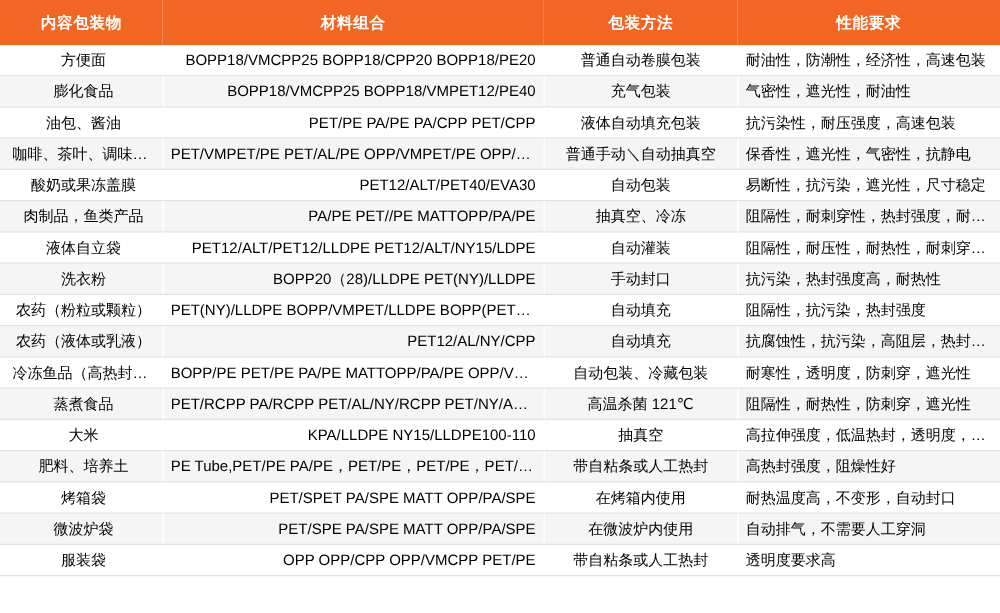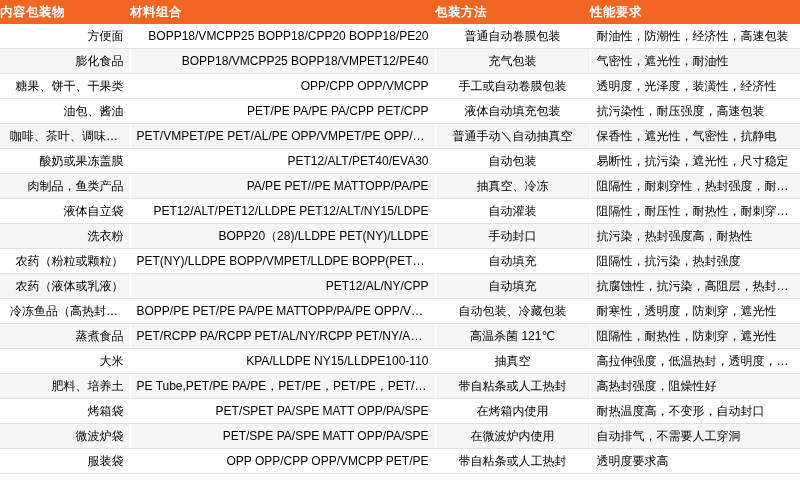--- a/index.html
+++ b/index.html
@@ -26,41 +26,41 @@
   table.pack-table col.c0 { width: 130px; }
   table.pack-table col.c1 { width: 305px; }
   table.pack-table col.c2 { width: 155px; }
   table.pack-table col.c3 { width: 210px; }
 
   thead th {
     background: #f26522;
     color: #ffffff;
     font-weight: bold;
     font-size: 12.5px;
-    height: 24px;
+    height: 36px;
     line-height: 24px;
     padding: 0;
-    text-align: left;
+    text-align: center;
     border: none;
     letter-spacing: 0.5px;
   }
   tbody td {
     height: 24px;
     padding: 0 6px 0 6px;
     border-bottom: 1px solid #e2e2e2;
     vertical-align: middle;
     white-space: nowrap;
     overflow: hidden;
     text-overflow: ellipsis;
     font-size: 12px;
   }
   tbody tr.odd td { background: #ffffff; }
   tbody tr.even td { background: #f5f5f5; }
 
-  td.col-name { text-align: right; padding-left: 10px; }
+  td.col-name { text-align: center; padding-left: 10px; }
   td.col-mat  { text-align: right; }
   td.col-method { text-align: center; }
   td.col-req  { text-align: left; }
 
   
   tbody td.col-name { border-right: 1px solid #ffffff; }
   tbody td.col-mat  { border-right: 1px solid #ffffff; }
   tbody td.col-method { border-right: 1px solid #ffffff; }
 </style>
 </head>
@@ -87,26 +87,20 @@
           <td class="col-name">方便面</td>
           <td class="col-mat">BOPP18/VMCPP25   BOPP18/CPP20   BOPP18/PE20</td>
           <td class="col-method">普通自动卷膜包装</td>
           <td class="col-req">耐油性，防潮性，经济性，高速包装</td>
         </tr>
         <tr class="even">
           <td class="col-name">膨化食品</td>
           <td class="col-mat">BOPP18/VMCPP25   BOPP18/VMPET12/PE40</td>
           <td class="col-method">充气包装</td>
           <td class="col-req">气密性，遮光性，耐油性</td>
-        </tr>
-        <tr class="odd">
-          <td class="col-name">糖果、饼干、干果类</td>
-          <td class="col-mat">OPP/CPP OPP/VMCPP</td>
-          <td class="col-method">手工或自动卷膜包装</td>
-          <td class="col-req">透明度，光泽度，装潢性，经济性</td>
         </tr>
         <tr class="odd">
           <td class="col-name">油包、酱油</td>
           <td class="col-mat">PET/PE  PA/PE PA/CPP PET/CPP</td>
           <td class="col-method">液体自动填充包装</td>
           <td class="col-req">抗污染性，耐压强度，高速包装</td>
         </tr>
         <tr class="even">
           <td class="col-name">咖啡、茶叶、调味粉等</td>
           <td class="col-mat">PET/VMPET/PE PET/AL/PE OPP/VMPET/PE OPP/AL/PE</td>

